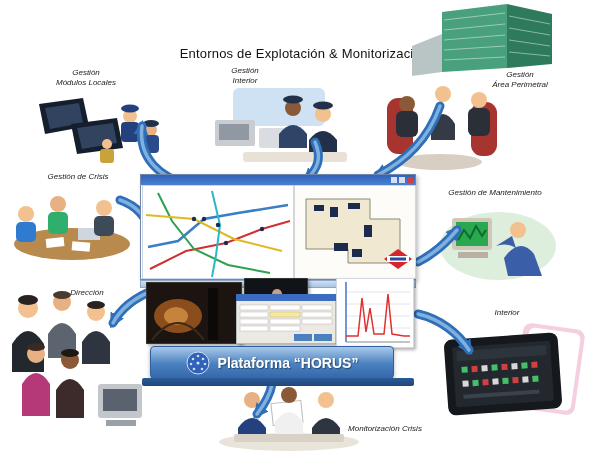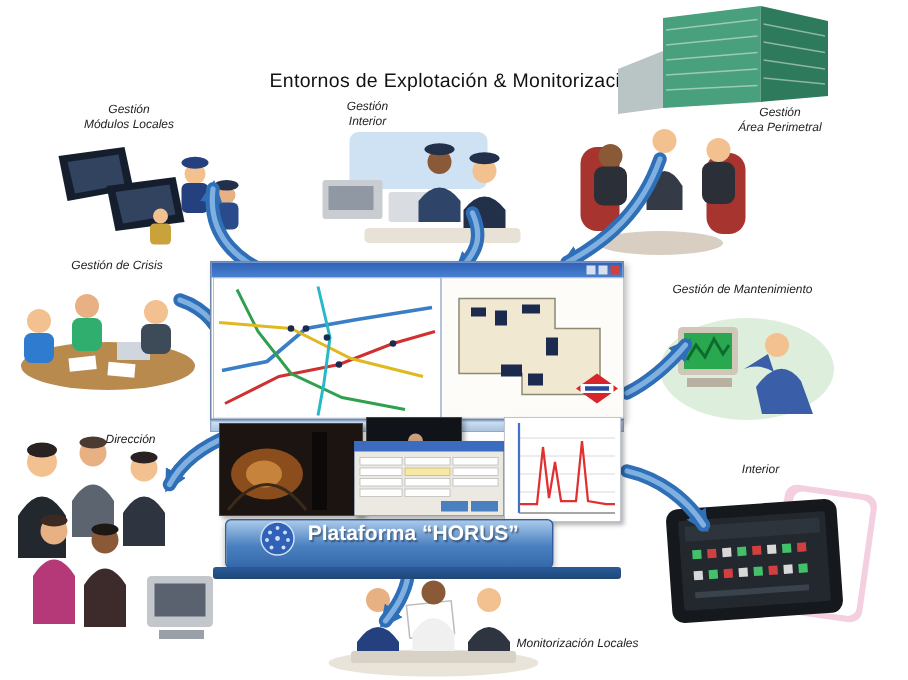--- a/index.html
+++ b/index.html
@@ -16,24 +16,24 @@
   .composite{position:absolute;left:140px;top:174px;width:276px;height:215px;}
   .map-window{position:absolute;left:0;top:0;width:276px;height:106px;
               background:#fff;border:1px solid #6f86ad;box-sizing:border-box;
               box-shadow:2px 2px 4px rgba(0,0,0,.25);}
   .titlebar{position:absolute;left:0;top:0;width:100%;height:10px;
             background:linear-gradient(#2f62b8,#4a80d0);}
   .tb-btn{position:absolute;top:2px;width:6px;height:6px;}
   .strip{position:absolute;left:0;top:106px;width:276px;height:8px;
          background:linear-gradient(#cfe0f2,#a9c4e2);border:1px solid #8fa8c8;box-sizing:border-box;}
   .panel{position:absolute;box-shadow:2px 2px 3px rgba(0,0,0,.3);}
-  .banner{position:absolute;left:10px;top:172px;width:219px;height:33px;border-radius:4px;
+  .banner{position:absolute;left:10px;top:172px;width:244px;height:33px;border-radius:4px;
           background:linear-gradient(#a9c9ea,#4a80c0 55%,#3568aa);
           border:1px solid #2f5f9f;box-sizing:border-box;
-          display:flex;justify-content:center;gap:8px;
+          display:flex;align-items:center;justify-content:center;gap:8px;
           box-shadow:0 2px 4px rgba(0,0,0,.3);}
   .banner-text{color:#fff;font-size:14px;font-weight:bold;text-shadow:1px 1px 1px rgba(0,0,0,.4);}
   .base-strip{position:absolute;left:2px;top:204px;width:272px;height:8px;border-radius:2px;
               background:linear-gradient(#2a5a9a,#1f4878);}
 </style>
 </head>
 <body>
 
 <div class="canvas">
 
@@ -61,21 +61,21 @@
   <div class="node-label" style="left:30px;top:68px;width:112px;">Gestión
 Módulos Locales</div>
   <div class="node-label" style="left:200px;top:66px;width:90px;">Gestión
 Interior</div>
   <div class="node-label" style="left:468px;top:70px;width:104px;">Gestión
 Área Perimetral</div>
   <div class="node-label" style="left:432px;top:188px;width:126px;">Gestión de Mantenimiento</div>
   <div class="node-label" style="left:22px;top:172px;width:112px;">Gestión de Crisis</div>
   <div class="node-label" style="left:42px;top:276px;width:90px;margin-top:12px;">Dirección</div>
   <div class="node-label" style="left:462px;top:308px;width:90px;">Interior</div>
-  <div class="node-label" style="left:318px;top:424px;width:134px;">Monitorización Locales</div>
+  <div class="node-label" style="left:318px;top:424px;width:134px;">Monitorización Crisis</div>
 
   <div class="illus" style="left:33px;top:90px;">
     <svg width="132" height="80" viewBox="0 0 132 80">
       <polygon points="6,14 50,8 56,36 12,44" fill="#141e2c"></polygon>
       <polygon points="12,18 46,13 50,33 17,39" fill="#31435f"></polygon>
       <polygon points="38,34 84,28 90,58 44,64" fill="#141e2c"></polygon>
       <polygon points="44,38 80,33 84,53 49,59" fill="#31435f"></polygon>
       <circle cx="97" cy="26" r="7" fill="#f2c18f"></circle>
       <ellipse cx="97" cy="18.5" rx="9" ry="4" fill="#24407e"></ellipse>
       <rect x="88" y="32" width="18" height="20" rx="4" fill="#24407e"></rect>

